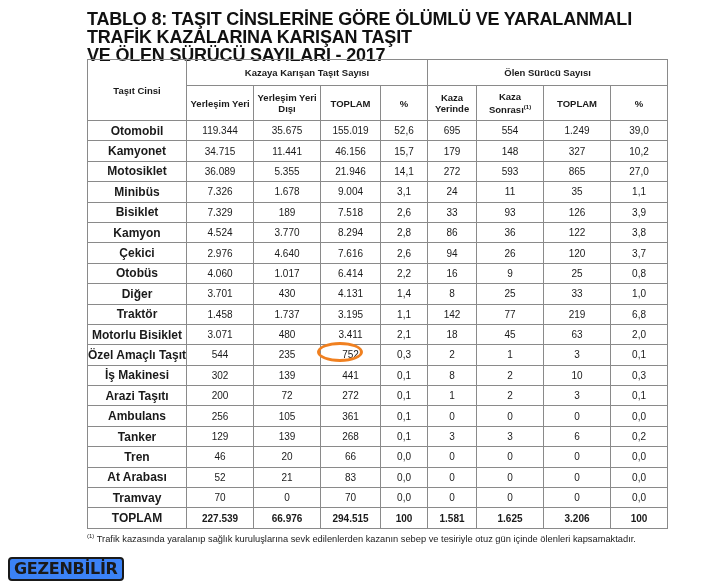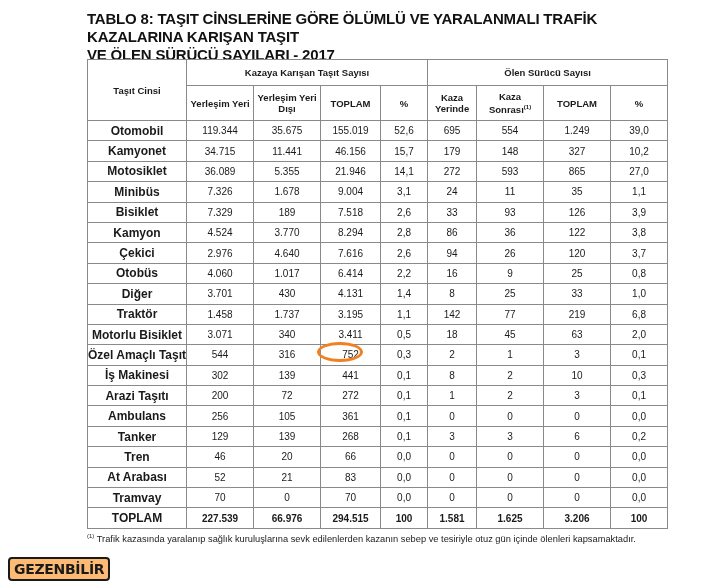--- a/index.html
+++ b/index.html
@@ -1,38 +1,38 @@
 <!DOCTYPE html>
 <html><head>
 <meta charset="utf-8">
 <style>
   html, body { margin:0; padding:0; background:#ffffff; }
   body { width:708px; height:587px; position:relative; overflow:hidden;
          font-family:"Liberation Sans", "DejaVu Sans", sans-serif; color:#1a1a1a; }
   .title { position:absolute; left:87px; top:10px; width:600px;
-           font-size:15px; font-weight:bold; line-height:18px; letter-spacing:-0.2px; color:#111; }
+           font-size:18px; font-weight:bold; line-height:18px; letter-spacing:-0.2px; color:#111; }
   table.data { position:absolute; left:87px; top:59px; border-collapse:collapse;
                font-size:10px; table-layout:fixed; }
   table.data td, table.data th { border:1px solid #8a8a8a; padding:0; text-align:center;
                vertical-align:middle; overflow:hidden; white-space:nowrap; }
   table.data th { font-weight:bold; font-size:9.5px; line-height:11px; color:#1a1a1a; }
   th.grp { height:25px; }
   th.sub { height:34px; white-space:normal !important; }
   td.name { text-align:left; padding-left:3px; font-weight:bold; font-size:12px; }
   tr.row td { height:19.4px; }
   tr.total td { font-weight:bold; }
   .sup { font-size:6px; vertical-align:super; font-weight:bold; }
   .circle { position:absolute; left:317px; top:342px; width:46px; height:20px;
             border:3px solid #f08020; border-radius:50%; box-sizing:border-box; }
   .foot { position:absolute; left:87px; top:530px; width:600px; font-size:9.3px;
           line-height:13px; color:#222; }
   .foot .sup2 { font-size:6px; vertical-align:super; }
   .logo { position:absolute; left:8px; top:557px; height:20px; padding:0 4px;
-          background:#fdba74; border:2px solid #1a1a1a; border-radius:4px;
-          font-family:"DejaVu Sans", sans-serif; font-weight:bold; font-size:14px;
+          background:#3b82f6; border:2px solid #1a1a1a; border-radius:4px;
+          font-family:"DejaVu Sans", sans-serif; font-weight:bold; font-size:16px;
           color:#1a1a1a; line-height:20px; letter-spacing:-0.3px; }
 </style>
 </head>
 <body>
 
 <div class="title">
   <div>TABLO 8: TAŞIT CİNSLERİNE GÖRE ÖLÜMLÜ VE YARALANMALI TRAFİK KAZALARINA KARIŞAN TAŞIT</div>
   <div>VE ÖLEN SÜRÜCÜ SAYILARI - 2017</div>
 </div>
 
@@ -172,32 +172,32 @@
         <td>3.195</td>
         <td>1,1</td>
         <td>142</td>
         <td>77</td>
         <td>219</td>
         <td>6,8</td>
       </tr>
       <tr class="row">
         <td class="name">Motorlu Bisiklet</td>
         <td>3.071</td>
-        <td>340</td>
+        <td>480</td>
         <td>3.411</td>
-        <td>0,5</td>
+        <td>2,1</td>
         <td>18</td>
         <td>45</td>
         <td>63</td>
         <td>2,0</td>
       </tr>
       <tr class="row">
         <td class="name">Özel Amaçlı Taşıt</td>
         <td>544</td>
-        <td>316</td>
+        <td>235</td>
         <td>752</td>
         <td>0,3</td>
         <td>2</td>
         <td>1</td>
         <td>3</td>
         <td>0,1</td>
       </tr>
       <tr class="row">
         <td class="name">İş Makinesi</td>
         <td>302</td>

